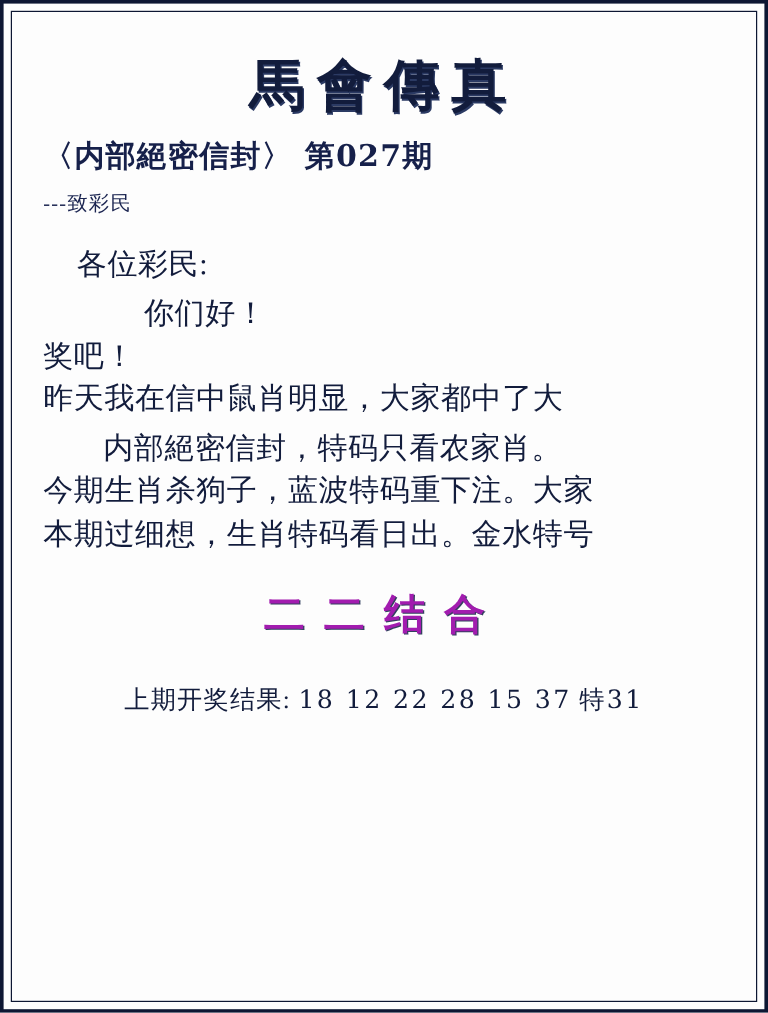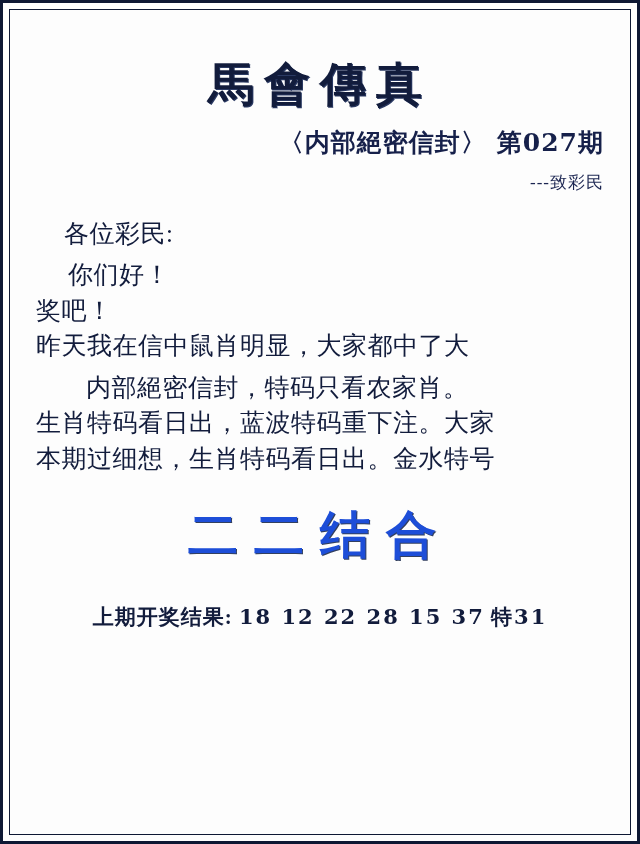--- a/index.html
+++ b/index.html
@@ -23,89 +23,89 @@
     border: 3px solid #0d1733;
   }
   .inner {
     position: absolute;
     left: 6px;
     top: 6px;
     right: 6px;
     bottom: 6px;
     border: 1px solid #0d1733;
     box-sizing: border-box;
-    padding: 35px 26px;
+    padding: 22px 26px;
   }
   .title {
     text-align: center;
     font-family: "DejaVu Serif", serif;
     font-weight: bold;
     font-size: 46px;
     letter-spacing: 10px;
     color: #121c3c;
     margin-top: 14px;
     line-height: 1.1;
     text-shadow: 1px 1px 0 #2b3a63;
   }
   .subtitle {
-    text-align: right;
+    text-align: left;
     margin-top: 16px;
     font-size: 25px;
     font-weight: bold;
     color: #16204a;
     letter-spacing: 1px;
   }
   .subtitle .issue {
     font-family: "DejaVu Serif", serif;
     margin-left: 10px;
   }
   .dedication {
-    text-align: right;
+    text-align: left;
     margin-top: 12px;
     font-size: 17px;
     color: #1b2551;
     letter-spacing: 1px;
   }
   .body-text {
     margin-top: 22px;
     font-size: 25px;
     line-height: 1.42;
     color: #121c3c;
     letter-spacing: 0.5px;
   }
   .salutation {
     margin-left: 28px;
   }
   .greeting {
-    margin-left: 32px;
+    margin-left: 84px;
     margin-top: 6px;
   }
   .para {
     margin-top: 6px;
     text-indent: 50px;
   }
   .para.cont {
     text-indent: 0;
     margin-top: 0;
   }
   .slogan {
     text-align: center;
     margin-top: 26px;
     font-family: "DejaVu Serif", serif;
     font-weight: bold;
-    font-size: 50px;
+    font-size: 34px;
     letter-spacing: 16px;
-    color: #1d4ed8;
+    color: #a21caf;
     text-shadow: 1px 1px 0 #33405f;
   }
   .footer {
     text-align: center;
     margin-top: 34px;
     font-size: 21px;
-    font-weight: bold;
+    font-weight: normal;
     color: #121c3c;
     letter-spacing: 1px;
   }
   .footer .nums {
     font-family: "DejaVu Serif", serif;
     letter-spacing: 2px;
   }
 </style>
 </head>
 <body>
@@ -120,21 +120,21 @@
     </div>
 
     <div class="dedication">---致彩民</div>
 
     <div class="body-text">
       <div class="salutation">各位彩民:</div>
       <div class="greeting">你们好！</div>
       <div class="para cont">奖吧！</div>
       <div class="para cont">昨天我在信中鼠肖明显，大家都中了大</div>
       <div class="para">内部絕密信封，特码只看农家肖。</div>
-      <div class="para cont">生肖特码看日出，蓝波特码重下注。大家</div>
+      <div class="para cont">今期生肖杀狗子，蓝波特码重下注。大家</div>
       <div class="para cont">本期过细想，生肖特码看日出。金水特号</div>
     </div>
 
     <div class="slogan">二二结合</div>
 
     <div class="footer">
       <span>上期开奖结果:</span>
       <span class="nums">18  12  22  28  15  37</span>
       <span class="nums">特31</span>
     </div>

